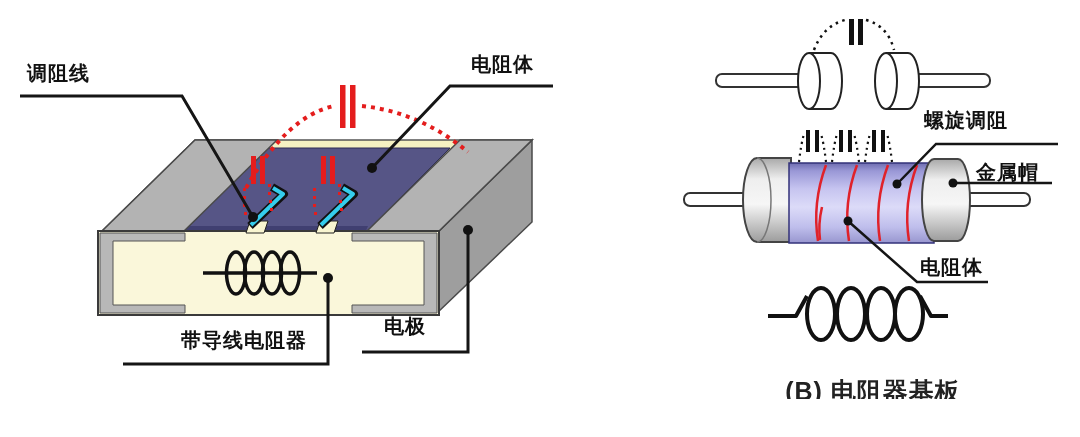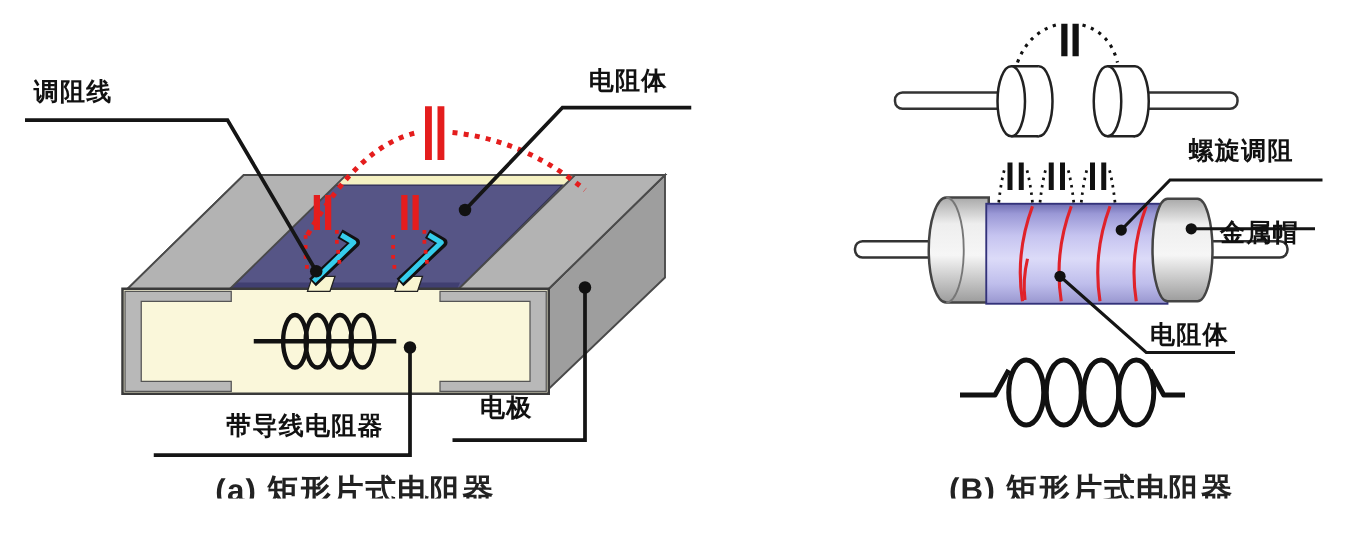--- a/index.html
+++ b/index.html
@@ -5,22 +5,22 @@
   html,body{margin:0;padding:0;background:#ffffff;}
   #canvas{position:relative;width:1080px;height:399px;background:#ffffff;overflow:hidden;
           font-family:"Liberation Sans","DejaVu Sans",sans-serif;border-radius:26px;}
   #canvas svg{position:absolute;left:0;top:0;}
   .lbl{position:absolute;font-weight:700;color:#111;font-size:20px;letter-spacing:1px;white-space:nowrap;}
   .cap{position:absolute;font-weight:700;color:#222;font-size:25px;letter-spacing:1px;text-align:center;width:280px;white-space:nowrap;}
   #lbl-trimline   {left:27px;  top:60px;}
   #lbl-resbody-a  {left:471px; top:51px;}
   #lbl-substrate  {left:181px; top:327px;}
   #lbl-electrode  {left:384px; top:313px;}
-  #lbl-spiral     {left:951px; top:107px;}
-  #lbl-metalcap   {left:976px; top:173px;}
+  #lbl-spiral     {left:924px; top:107px;}
+  #lbl-metalcap   {left:976px; top:159px;}
   #lbl-resbody-b  {left:920px; top:254px;}
   #caption-a      {left:144px; top:376px;}
   #caption-b      {left:733px; top:375px;}
 </style>
 </head>
 <body>
 
 <div id="canvas">
 
 <svg width="1080" height="437" viewBox="0 0 1080 437">
@@ -211,16 +211,15 @@
   </g>
 </svg>
 
 <div class="lbl" id="lbl-trimline">调阻线</div>
 <div class="lbl" id="lbl-resbody-a">电阻体</div>
 <div class="lbl" id="lbl-substrate">带导线电阻器</div>
 <div class="lbl" id="lbl-electrode">电极</div>
 <div class="lbl" id="lbl-spiral">螺旋调阻</div>
 <div class="lbl" id="lbl-metalcap">金属帽</div>
 <div class="lbl" id="lbl-resbody-b">电阻体</div>
-<div class="cap" id="caption-a">(a) 矩形片式电阻器</div>
-<div class="cap" id="caption-b">(B) 矩形片式电阻器</div>
+<div class="cap" id="caption-b">(B) 电阻器基板</div>
 
 </div>
 
 </body></html>

